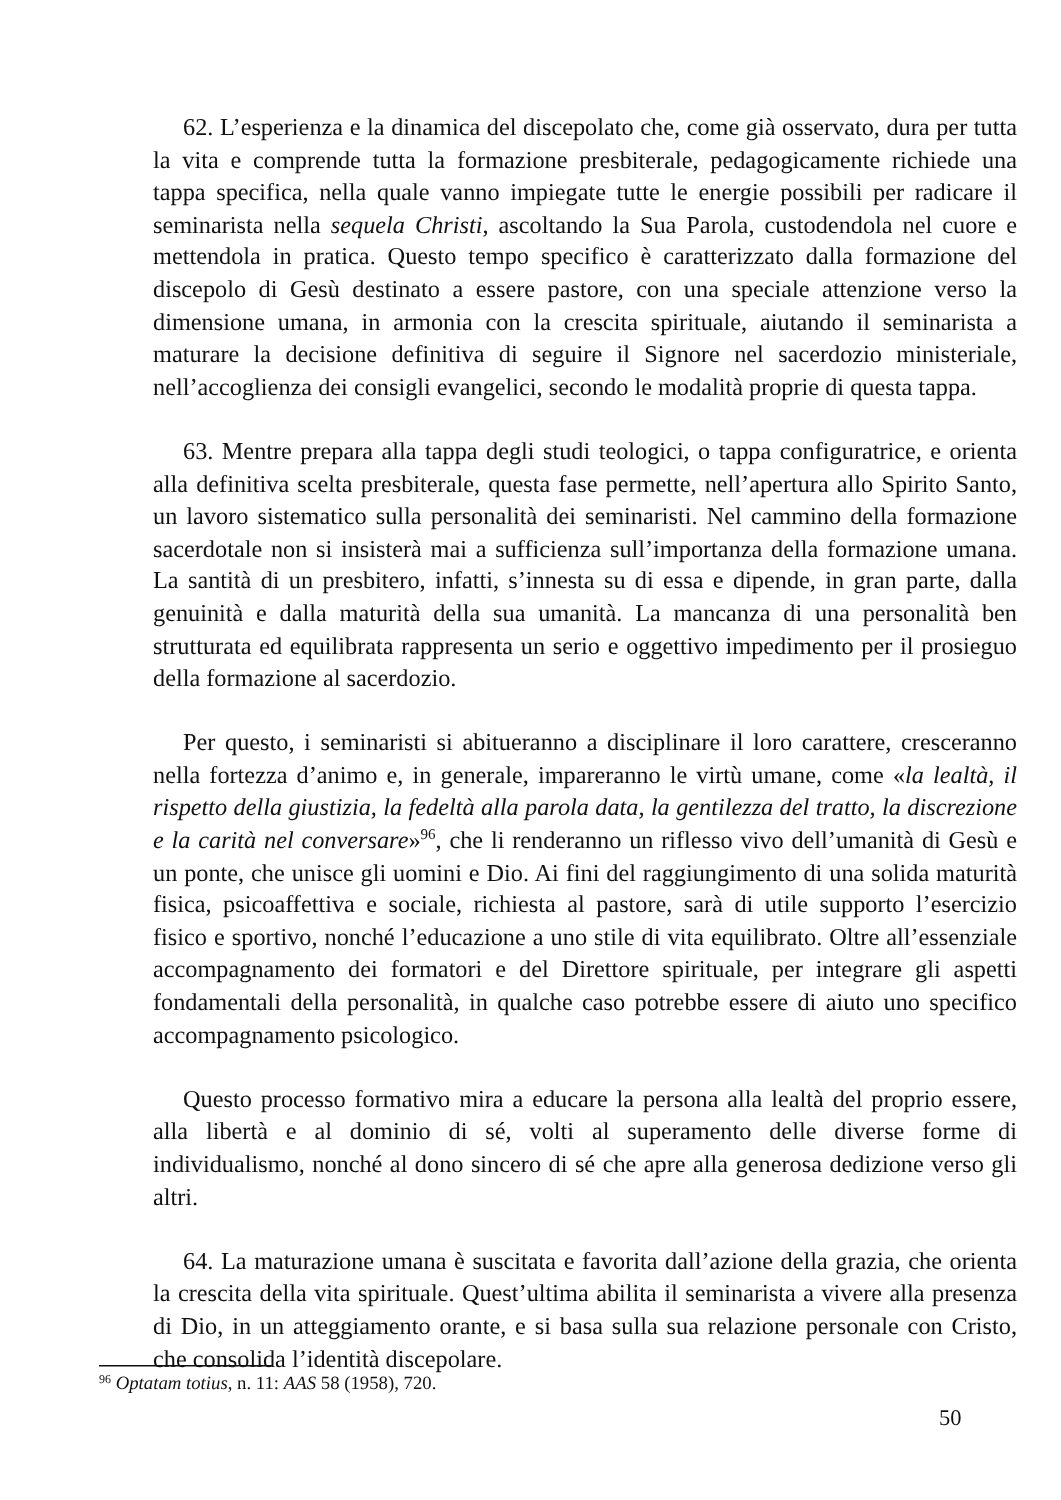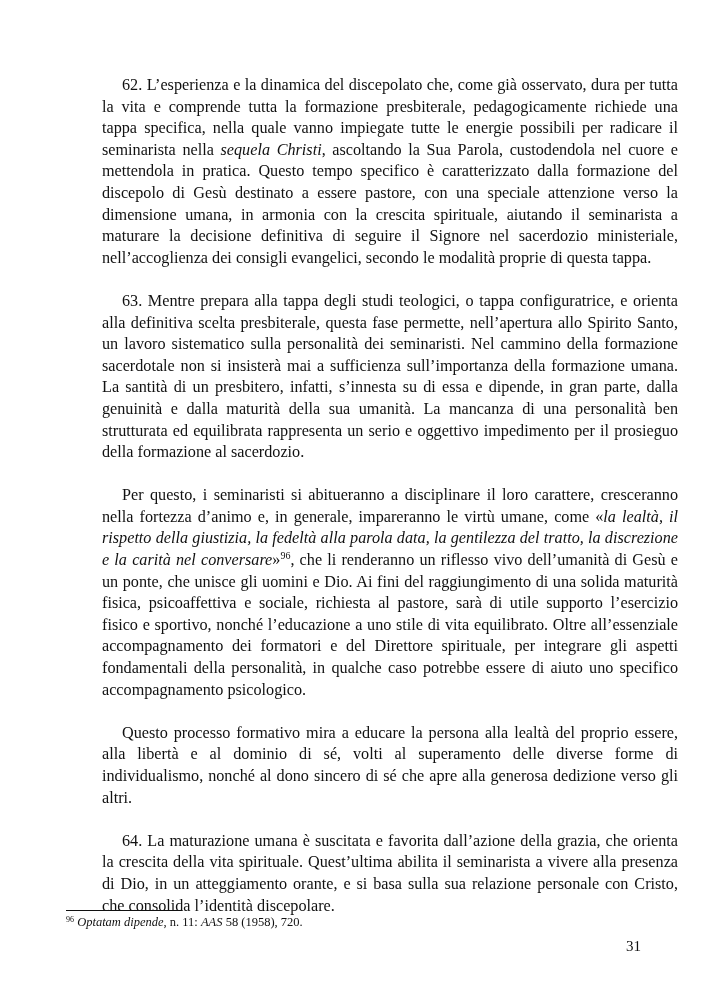--- a/index.html
+++ b/index.html
@@ -36,15 +36,15 @@
 
   <p class="para"><span>Per questo, i seminaristi si abitueranno a disciplinare il loro carattere, cresceranno nella fortezza d’animo e, in generale, impareranno le virtù umane, come «</span><em>la lealtà, il rispetto della giustizia, la fedeltà alla parola data, la gentilezza del tratto, la discrezione e la carità nel conversare</em><span>»</span><sup class="fnref">96</sup><span>, che li renderanno un riflesso vivo dell’umanità di Gesù e un ponte, che unisce gli uomini e Dio. Ai fini del raggiungimento di una solida maturità fisica, psicoaffettiva e sociale, richiesta al pastore, sarà di utile supporto l’esercizio fisico e sportivo, nonché l’educazione a uno stile di vita equilibrato. Oltre all’essenziale accompagnamento dei formatori e del Direttore spirituale, per integrare gli aspetti fondamentali della personalità, in qualche caso potrebbe essere di aiuto uno specifico accompagnamento psicologico.</span></p>
 
   <p class="para">Questo processo formativo mira a educare la persona alla lealtà del proprio essere, alla libertà e al dominio di sé, volti al superamento delle diverse forme di individualismo, nonché al dono sincero di sé che apre alla generosa dedizione verso gli altri.</p>
 
   <p class="para">64. La maturazione umana è suscitata e favorita dall’azione della grazia, che orienta la crescita della vita spirituale. Quest’ultima abilita il seminarista a vivere alla presenza di Dio, in un atteggiamento orante, e si basa sulla sua relazione personale con Cristo, che consolida l’identità discepolare.</p>
 
 </div>
 
 <div class="footnote-rule"></div>
-<div class="footnote"><sup>96</sup> <em>Optatam dipende</em><span>, n. 11: </span><em>AAS</em><span> 58 (1958), 720.</span></div>
+<div class="footnote"><sup>96</sup> <em>Optatam totius</em><span>, n. 11: </span><em>AAS</em><span> 58 (1958), 720.</span></div>
 
-<div class="page-number">31</div>
+<div class="page-number">50</div>
 
 </body></html>

